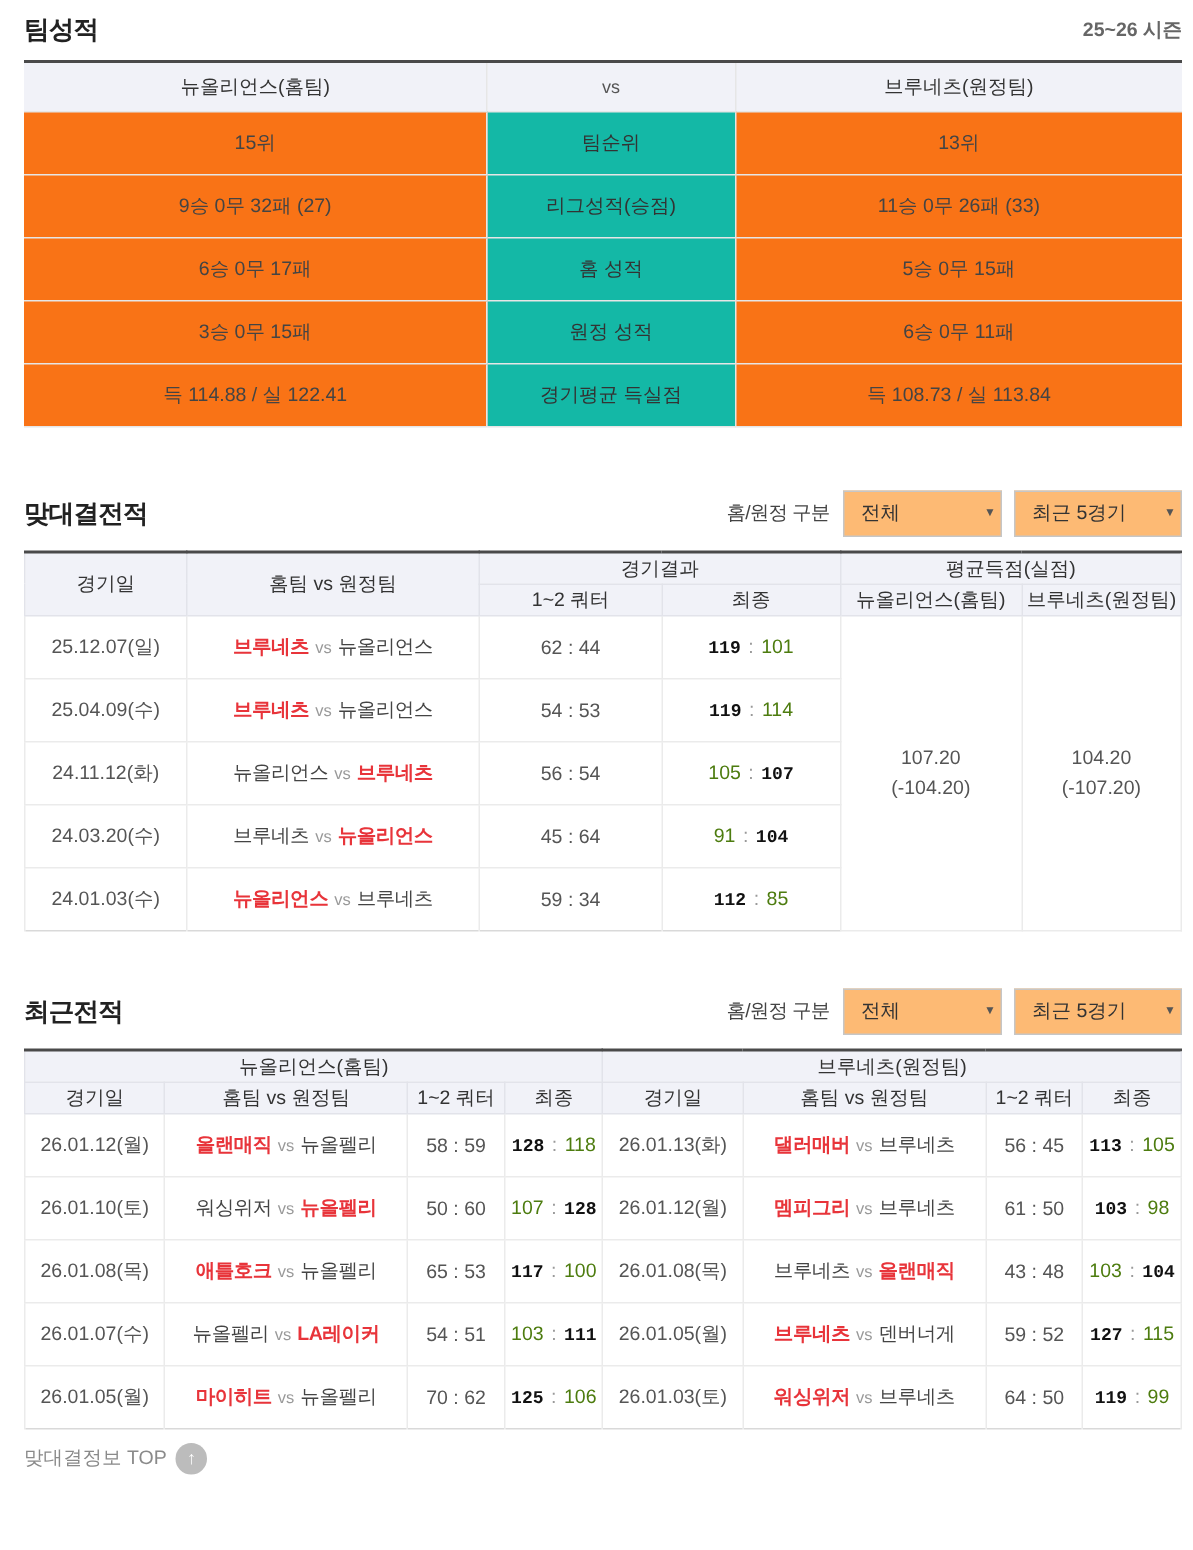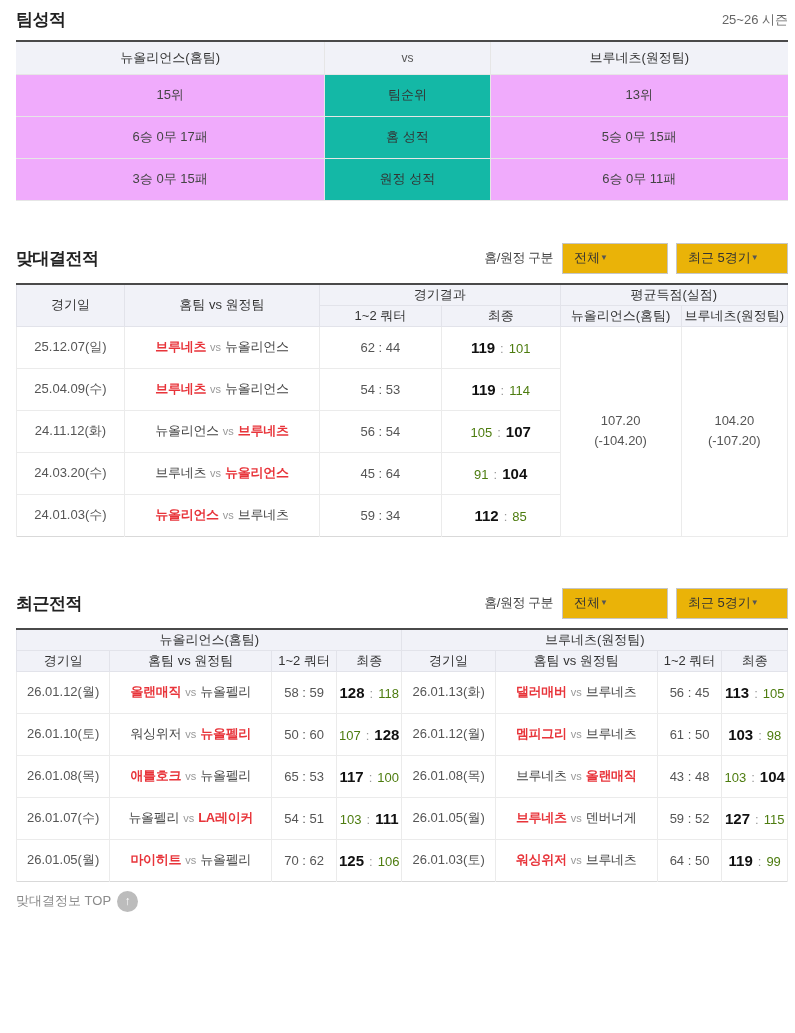--- a/index.html
+++ b/index.html
@@ -9,61 +9,61 @@
     font-family:"Liberation Sans","DejaVu Sans",sans-serif;
     color:#333;
     -webkit-font-smoothing:antialiased;
   }
   .page { padding:8px 7px 0 16px; }
   section { margin-bottom:42px; }
   section:last-child { margin-bottom:0; }
 
   .sec-head { display:flex; align-items:center; justify-content:space-between; margin-bottom:9px; }
   .sec-title { margin:0; font-size:17px; font-weight:700; color:#222; letter-spacing:-0.5px; }
-  .season { font-size:13px; color:#666; }
+  .season { font-size:13px; color:#666;font-weight:bold; }
 
   .filters { display:flex; align-items:center; gap:8px; }
   .filter-label { font-size:13px; color:#444; letter-spacing:-0.5px; margin-right:1px; }
   .select {
-    display:inline-flex; align-items:center; justify-content:flex-start;
-    width:106px; height:31px; border:1px solid #c6c6c6; background:#eab308;
-    padding:0 17px 0 11px; font-size:13px; color:#333; cursor:pointer;
+    display:inline-flex; align-items:center; justify-content:space-between;
+    width:106px; height:31px; border:1px solid #c6c6c6; background:#fdba74;
+    padding:0 3px 0 11px; font-size:13px; color:#333; cursor:pointer;
   }
   .select.range { width:112px; }
   .select .arrow { font-size:8px; color:#555; line-height:1; }
 
   table { width:100%; border-collapse:collapse; table-layout:fixed; }
   th { font-weight:normal; }
 
   
   .t1 { border-top:2px solid #4a4a4a; border-bottom:1px solid #d9d9d9; }
   .t1 th, .t1 td { text-align:center; font-size:13px; border-bottom:1px solid #e6e6e6; }
   .t1 th + th, .t1 td + td { border-left:1px solid #e6e6e6; }
   .t1 th + th + th, .t1 td + td + td { border-right:0; }
   .t1 th:nth-child(2), .t1 td:nth-child(2) { border-right:1px solid #e6e6e6; }
   .t1 thead th { background:#f1f2f8; height:33px; color:#333; }
   .t1 thead th.vs-cell { font-size:12px; color:#555; }
-  .t1 td { height:42px; color:#444; background:#f0abfc; }
+  .t1 td { height:42px; color:#444; background:#f97316; }
   .t1 td.label { background:#14b8a6; color:#333; }
 
   
   .t2, .t3 { border-top:2px solid #4a4a4a; border-bottom:1px solid #d9d9d9;
              border-left:1px solid #e6e6e6; border-right:1px solid #e6e6e6; }
   .t2 th, .t3 th { background:#f1f2f8; font-size:13px; color:#333; height:16px;
                    border:1px solid #e2e3ea; border-top:0; }
   .t2 td, .t3 td { height:42px; font-size:13px; color:#555; text-align:center;
                    border:1px solid #ebebeb; background:#fff; }
   .t2 tbody tr:last-child td, .t3 tbody tr:last-child td { border-bottom:0; }
 
   .team { color:#444; letter-spacing:-0.3px; }
   .team.win { color:#e8343a; font-weight:700; }
   .vs-sep { color:#999; font-size:11px; margin:0 4px; }
   .quarter { color:#555; }
   .final-cell .fs { color:#4d7c0f; }
-  .final-cell .fs.strong { color:#111; font-weight:700; font-size:15px; }
+  .final-cell .fs.strong { color:#111; font-weight:700; font-size:12px;font-family:Liberation Mono, monospace; }
   .final-cell .colon { color:#999; margin:0 5px; }
   .avg-cell { color:#666; line-height:1.55; font-size:13px; vertical-align:middle; }
 
   .top-link { display:flex; justify-content:flex-start; align-items:center; gap:6px;
               margin-top:9px; padding-bottom:4px; color:#8a8a8a; font-size:13px; cursor:pointer; }
   .top-circle { width:21px; height:21px; border-radius:50%; background:#bcbcbc; color:#fff;
                 display:flex; align-items:center; justify-content:center; font-size:12px; }
 </style>
 </head>
 <body>
@@ -88,34 +88,44 @@
           <th>브루네츠(원정팀)</th>
         </tr>
       </thead>
       <tbody>
         <tr>
           <td>15위</td>
           <td class="label">팀순위</td>
           <td>13위</td>
         </tr>
         <tr>
+          <td>9승 0무 32패 (27)</td>
+          <td class="label">리그성적(승점)</td>
+          <td>11승 0무 26패 (33)</td>
+        </tr>
+        <tr>
           <td>6승 0무 17패</td>
           <td class="label">홈 성적</td>
           <td>5승 0무 15패</td>
         </tr>
         <tr>
           <td>3승 0무 15패</td>
           <td class="label">원정 성적</td>
           <td>6승 0무 11패</td>
         </tr>
+        <tr>
+          <td>득 114.88 / 실 122.41</td>
+          <td class="label">경기평균 득실점</td>
+          <td>득 108.73 / 실 113.84</td>
+        </tr>
       </tbody>
     </table>
   </section>
 
-  <section style="margin-bottom:51px;">
+  <section style="margin-bottom:38px;">
     <div class="sec-head">
       <h2 class="sec-title">맞대결전적</h2>
       <div class="filters">
         <span class="filter-label">홈/원정 구분</span>
         <div class="select">
           <span>전체</span>
           <span class="arrow">▼</span>
         </div>
         <div class="select range">
           <span>최근 5경기</span>

